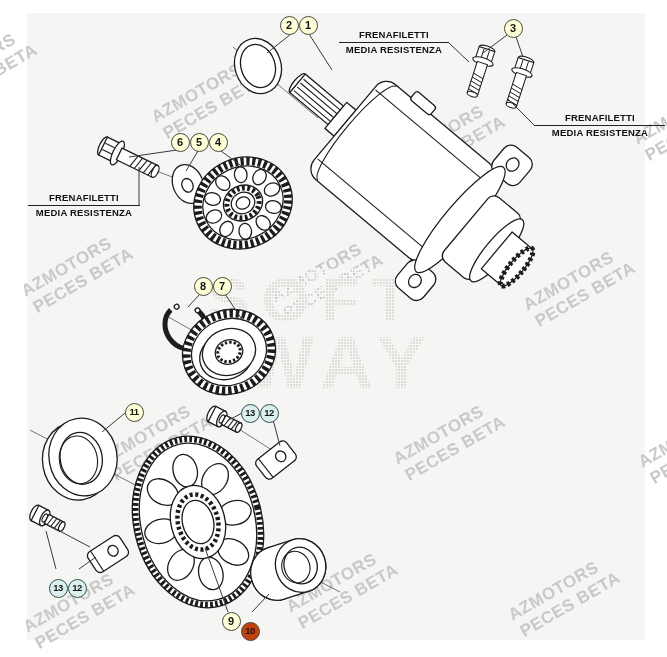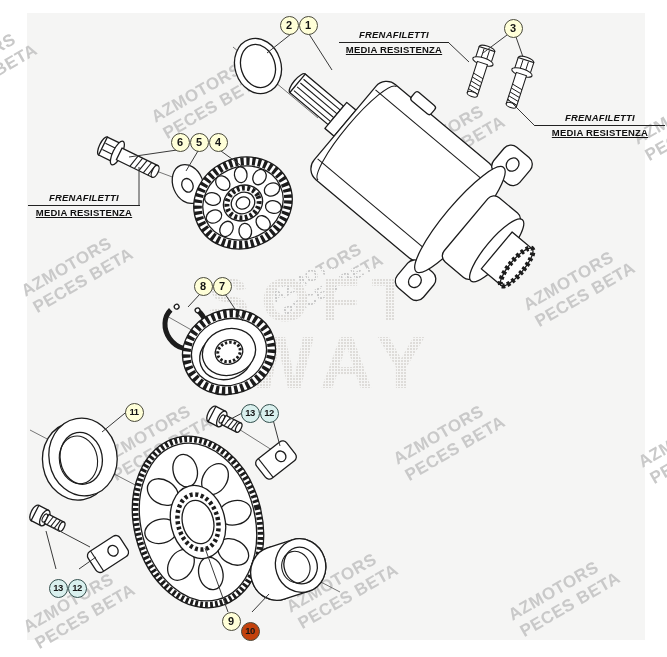--- a/index.html
+++ b/index.html
@@ -22,22 +22,22 @@
   
   #art{position:absolute;left:0;top:0;z-index:2;}
   .pw{fill:#fff;stroke:#1c1c1c;stroke-width:1.3;stroke-linejoin:round;}
   .th{fill:none;stroke:#1c1c1c;stroke-width:1.1;}
   .teeth{fill:none;stroke:#1c1c1c;}
   .leader{fill:none;stroke:#3a3a3a;stroke-width:1;}
   .axis{fill:none;stroke:#555;stroke-width:.8;}
   
   .callout{position:absolute;text-align:center;z-index:3;color:#111;
            font:bold 9.5px/12px "Liberation Sans",sans-serif;letter-spacing:.2px;}
-  .callout .c1{border-bottom:1.2px solid #222;padding-bottom:1px;font-style:italic;}
-  .callout .c2{padding-top:1px;text-decoration:underline;}
+  .callout .c1{border-bottom:1.2px solid #222;padding-bottom:1px;}
+  .callout .c2{padding-top:1px;}
   .label-top{left:339px;top:29px;width:110px;}
   .label-right{left:535px;top:112px;width:130px;}
   .label-left{left:28px;top:192px;width:112px;}
   
   .balloon{position:absolute;width:19px;height:19px;border-radius:50%;box-sizing:border-box;
            border:1.4px solid #4a4a3c;z-index:5;text-align:center;color:#161616;
            font:bold 11px/16px "Liberation Sans",sans-serif;cursor:pointer;}
   .balloon.two{font-size:9.5px;letter-spacing:-.6px;margin-top:10px;}
   .balloon.teal{border-color:#34504e;}
 </style>

